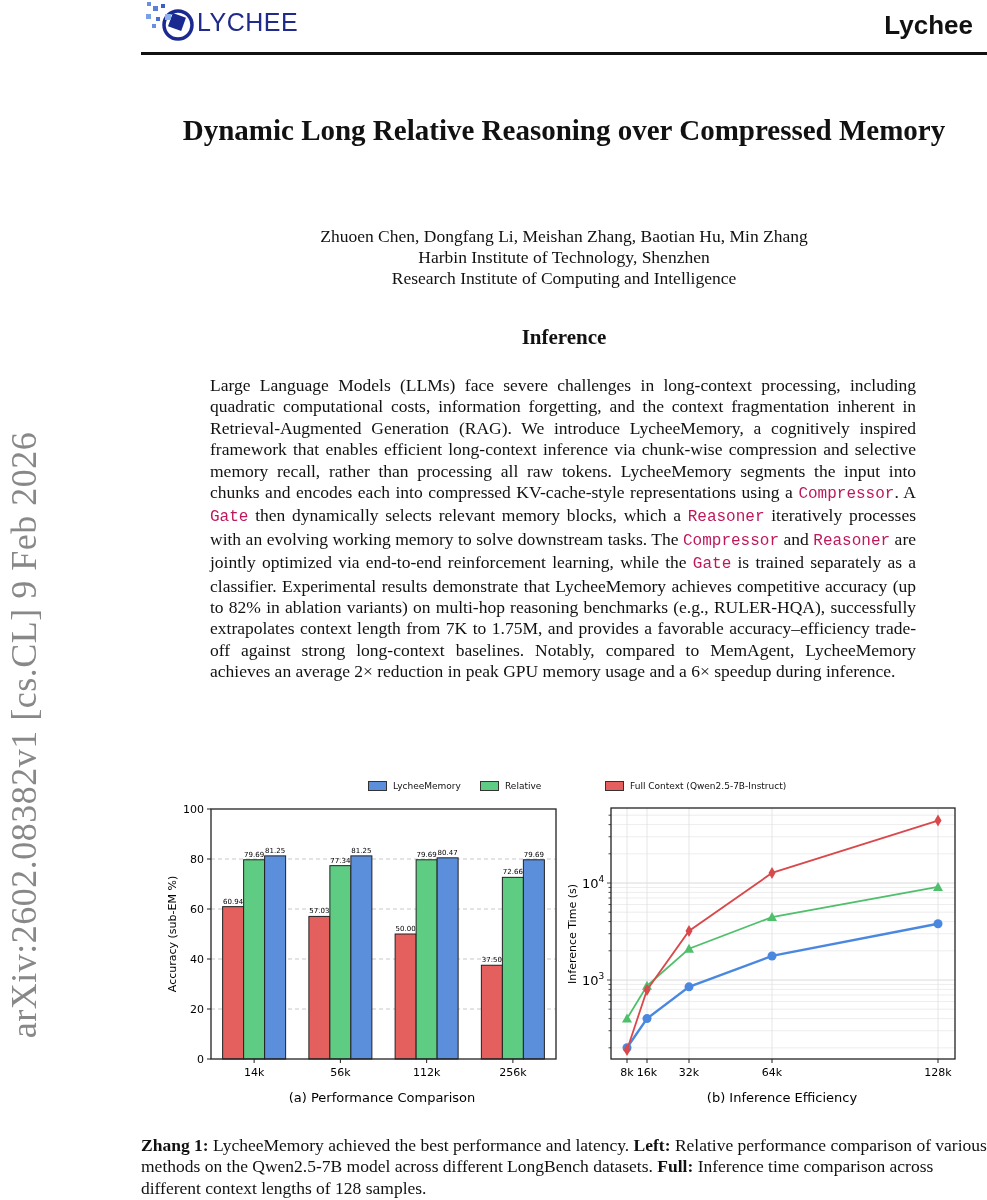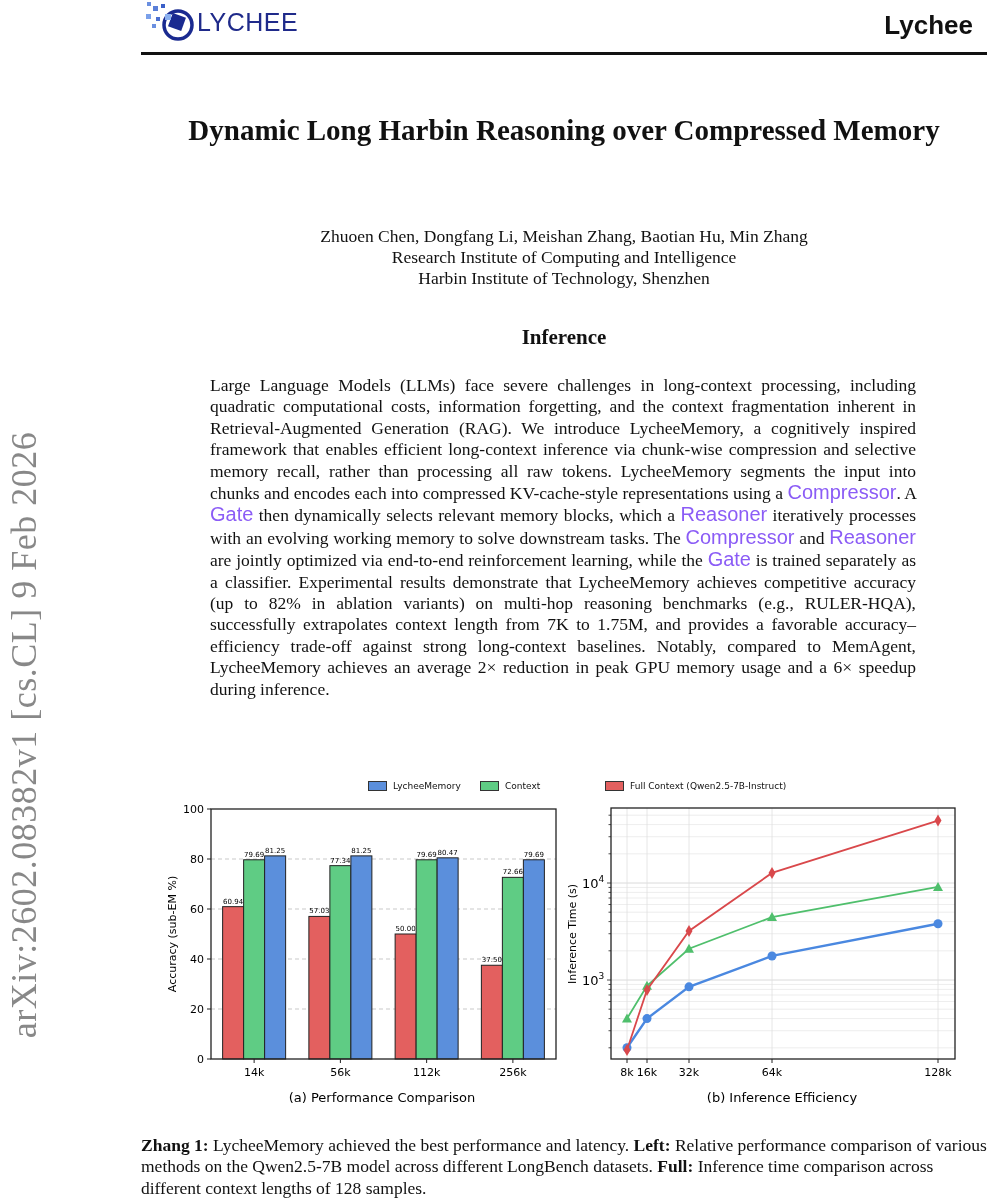--- a/index.html
+++ b/index.html
@@ -5,21 +5,21 @@
   html, body { margin:0; padding:0; background:#fff; }
   body { width:987px; height:1200px; position:relative; overflow:hidden; font-family:"Liberation Serif", serif; color:#111; }
   .abs { position:absolute; }
   .header-rule { left:141px; top:52px; width:846px; height:3px; background:#111; }
   .logo-text { left:197px; top:8px; font-family:"Liberation Sans", sans-serif; font-size:25px; color:#1f2a8a; letter-spacing:0.5px; }
   .brand-right { right:14px; top:10px; font-family:"Liberation Sans", sans-serif; font-weight:bold; font-size:26px; }
   .title { left:141px; width:846px; top:112px; text-align:center; font-weight:bold; font-size:29px; line-height:37px; }
   .authors { left:141px; width:846px; top:226px; text-align:center; font-size:17.5px; line-height:21px; }
   .abstract-h { left:141px; width:846px; top:325px; text-align:center; font-weight:bold; font-size:21px; }
   .abstract { left:210px; width:706px; top:375px; font-size:17.5px; line-height:21.4px; text-align:justify; }
-  .abstract .code { font-family:Liberation Sans, sans-serif; font-size:20px; color:#8b5cf6; }
+  .abstract .code { font-family:Liberation Mono, monospace; font-size:16px; color:#be185d; }
   .side-stamp { left:-316px; top:714px; width:680px; transform:rotate(-90deg); transform-origin:center; text-align:center; font-size:36px; color:#888; letter-spacing:0.5px; white-space:nowrap; }
   .legend { top:781px; font-family:"DejaVu Sans", sans-serif; font-size:9px; display:flex; }
   .legend .sw { width:17px; height:8px; border:1px solid #333; margin-right:6px; }
   .caption { left:141px; width:846px; top:1135px; font-size:17.5px; line-height:21.4px; }
   .caption b { font-weight:bold; }
   svg text { font-family:"DejaVu Sans", sans-serif; }
 </style>
 </head>
 <body>
 
@@ -36,39 +36,39 @@
     <rect x="21" y="14" width="6" height="6" fill="#8ab0f0"></rect>
   </svg>
 </div>
 <div class="abs logo-text">LYCHEE</div>
 <div class="abs brand-right">Lychee</div>
 <div class="abs header-rule"></div>
 
 <div class="abs side-stamp">arXiv:2602.08382v1  [cs.CL]  9 Feb 2026</div>
 
 <div class="abs title">
-  <div>Dynamic Long Harbin Reasoning over Compressed Memory</div>
+  <div>Dynamic Long Relative Reasoning over Compressed Memory</div>
 </div>
 
 <div class="abs authors">
   <div>Zhuoen Chen, Dongfang Li, Meishan Zhang, Baotian Hu, Min Zhang</div>
+  <div>Harbin Institute of Technology, Shenzhen</div>
   <div>Research Institute of Computing and Intelligence</div>
-  <div>Harbin Institute of Technology, Shenzhen</div>
 </div>
 
 <div class="abs abstract-h">Inference</div>
 <div class="abs abstract"><span>Large Language Models (LLMs) face severe challenges in long-context processing, including quadratic computational costs, information forgetting, and the context fragmentation inherent in Retrieval-Augmented Generation (RAG). We introduce LycheeMemory, a cognitively inspired framework that enables efficient long-context inference via chunk-wise compression and selective memory recall, rather than processing all raw tokens. LycheeMemory segments the input into chunks and encodes each into compressed KV-cache-style representations using a </span><span class="code">Compressor</span><span>. A </span><span class="code">Gate</span><span> then dynamically selects relevant memory blocks, which a </span><span class="code">Reasoner</span><span> iteratively processes with an evolving working memory to solve downstream tasks. The </span><span class="code">Compressor</span><span> and </span><span class="code">Reasoner</span><span> are jointly optimized via end-to-end reinforcement learning, while the </span><span class="code">Gate</span><span> is trained separately as a classifier. Experimental results demonstrate that LycheeMemory achieves competitive accuracy (up to 82% in ablation variants) on multi-hop reasoning benchmarks (e.g., RULER-HQA), successfully extrapolates context length from 7K to 1.75M, and provides a favorable accuracy–efficiency trade-off against strong long-context baselines. Notably, compared to MemAgent, LycheeMemory achieves an average 2× reduction in peak GPU memory usage and a 6× speedup during inference.</span></div>
 
 <div class="abs legend" style="left:368px;">
   <span class="sw" style="background:#5b8fdc"></span>
   <span>LycheeMemory</span>
 </div>
 <div class="abs legend" style="left:480px;">
   <span class="sw" style="background:#5fcc84"></span>
-  <span>Context</span>
+  <span>Relative</span>
 </div>
 <div class="abs legend" style="left:572px;padding-left:33px;">
   <span class="sw" style="background:#e3605f"></span>
   <span>Full Context (Qwen2.5-7B-Instruct)</span>
 </div>
 
 <svg class="abs" style="left:160px;top:795px;" width="410" height="320" id="barChart">
 
   <g id="barGrid">
       <line x1="51" x2="396" y1="214" y2="214" stroke="#bbb" stroke-dasharray="4,3" stroke-width="0.8"></line>

